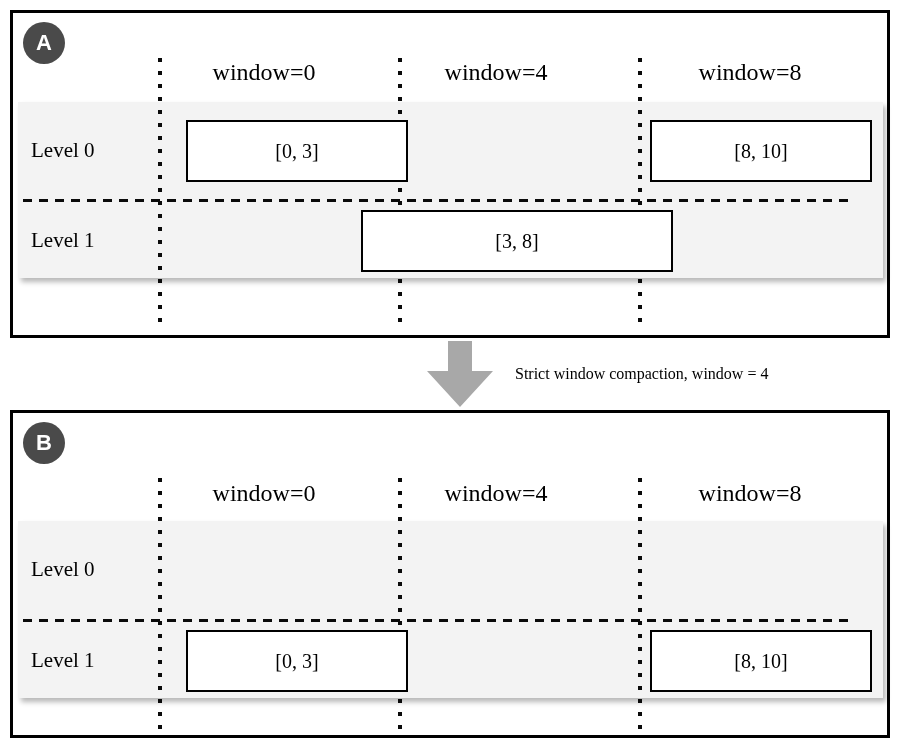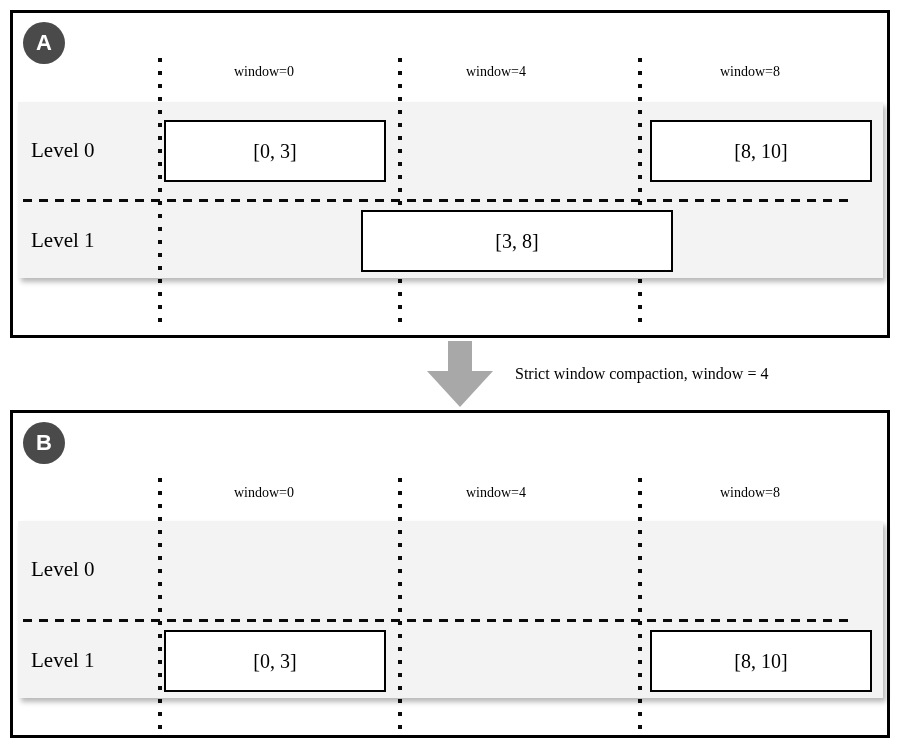--- a/index.html
+++ b/index.html
@@ -12,21 +12,21 @@
     border:3px solid #000;background:#fff;box-sizing:border-box;
   }
   .panel-a{top:10px;}
   .panel-b{top:410px;}
   .badge{
     position:absolute;left:10px;top:9px;width:42px;height:42px;border-radius:50%;
     background:#4a4a4a;color:#fff;display:flex;align-items:center;justify-content:center;
     font-family:"Liberation Sans","DejaVu Sans",sans-serif;font-weight:bold;font-size:22px;
   }
   .win-label{
-    position:absolute;transform:translateX(-50%);font-size:14px;white-space:nowrap;line-height:24px;
+    position:absolute;transform:translateX(-50%);font-size:24px;white-space:nowrap;line-height:24px;
   }
   .panel-a .win-label{top:47px;}
   .panel-b .win-label{top:68px;}
   .rows-band{
     position:absolute;left:5px;width:865px;background:#f3f3f3;
     box-shadow:3px 4px 5px rgba(0,0,0,0.28);
   }
   .panel-a .rows-band{top:89px;height:176px;}
   .panel-b .rows-band{top:108px;height:177px;}
   .dashed-line{
@@ -51,21 +51,21 @@
   .panel-a .level-label.lv1{top:214px;}
   .panel-b .level-label.lv0{top:143px;}
   .panel-b .level-label.lv1{top:234px;}
   .file-box{
     position:absolute;height:62px;border:2.5px solid #000;background:#fff;box-sizing:border-box;
     display:flex;align-items:center;justify-content:center;font-size:20px;
   }
   .panel-a .file-box.row0{top:107px;}
   .panel-a .file-box.row1{top:197px;}
   .panel-b .file-box.row1{top:217px;}
-  .file-box.c1{left:151px;width:222px;}
+  .file-box.c1{left:173px;width:222px;}
   .file-box.c2{left:397px;width:222px;}
   .file-box.c3{left:637px;width:222px;}
   .file-box.span-mid{left:348px;width:312px;}
   .arrow-wrap{position:absolute;left:427px;top:341px;width:66px;height:66px;}
   .arrow-caption{
     position:absolute;left:515px;top:362px;font-size:16px;line-height:24px;white-space:nowrap;font-family:Liberation Serif, serif;
   }
 </style>
 </head>
 <body>

